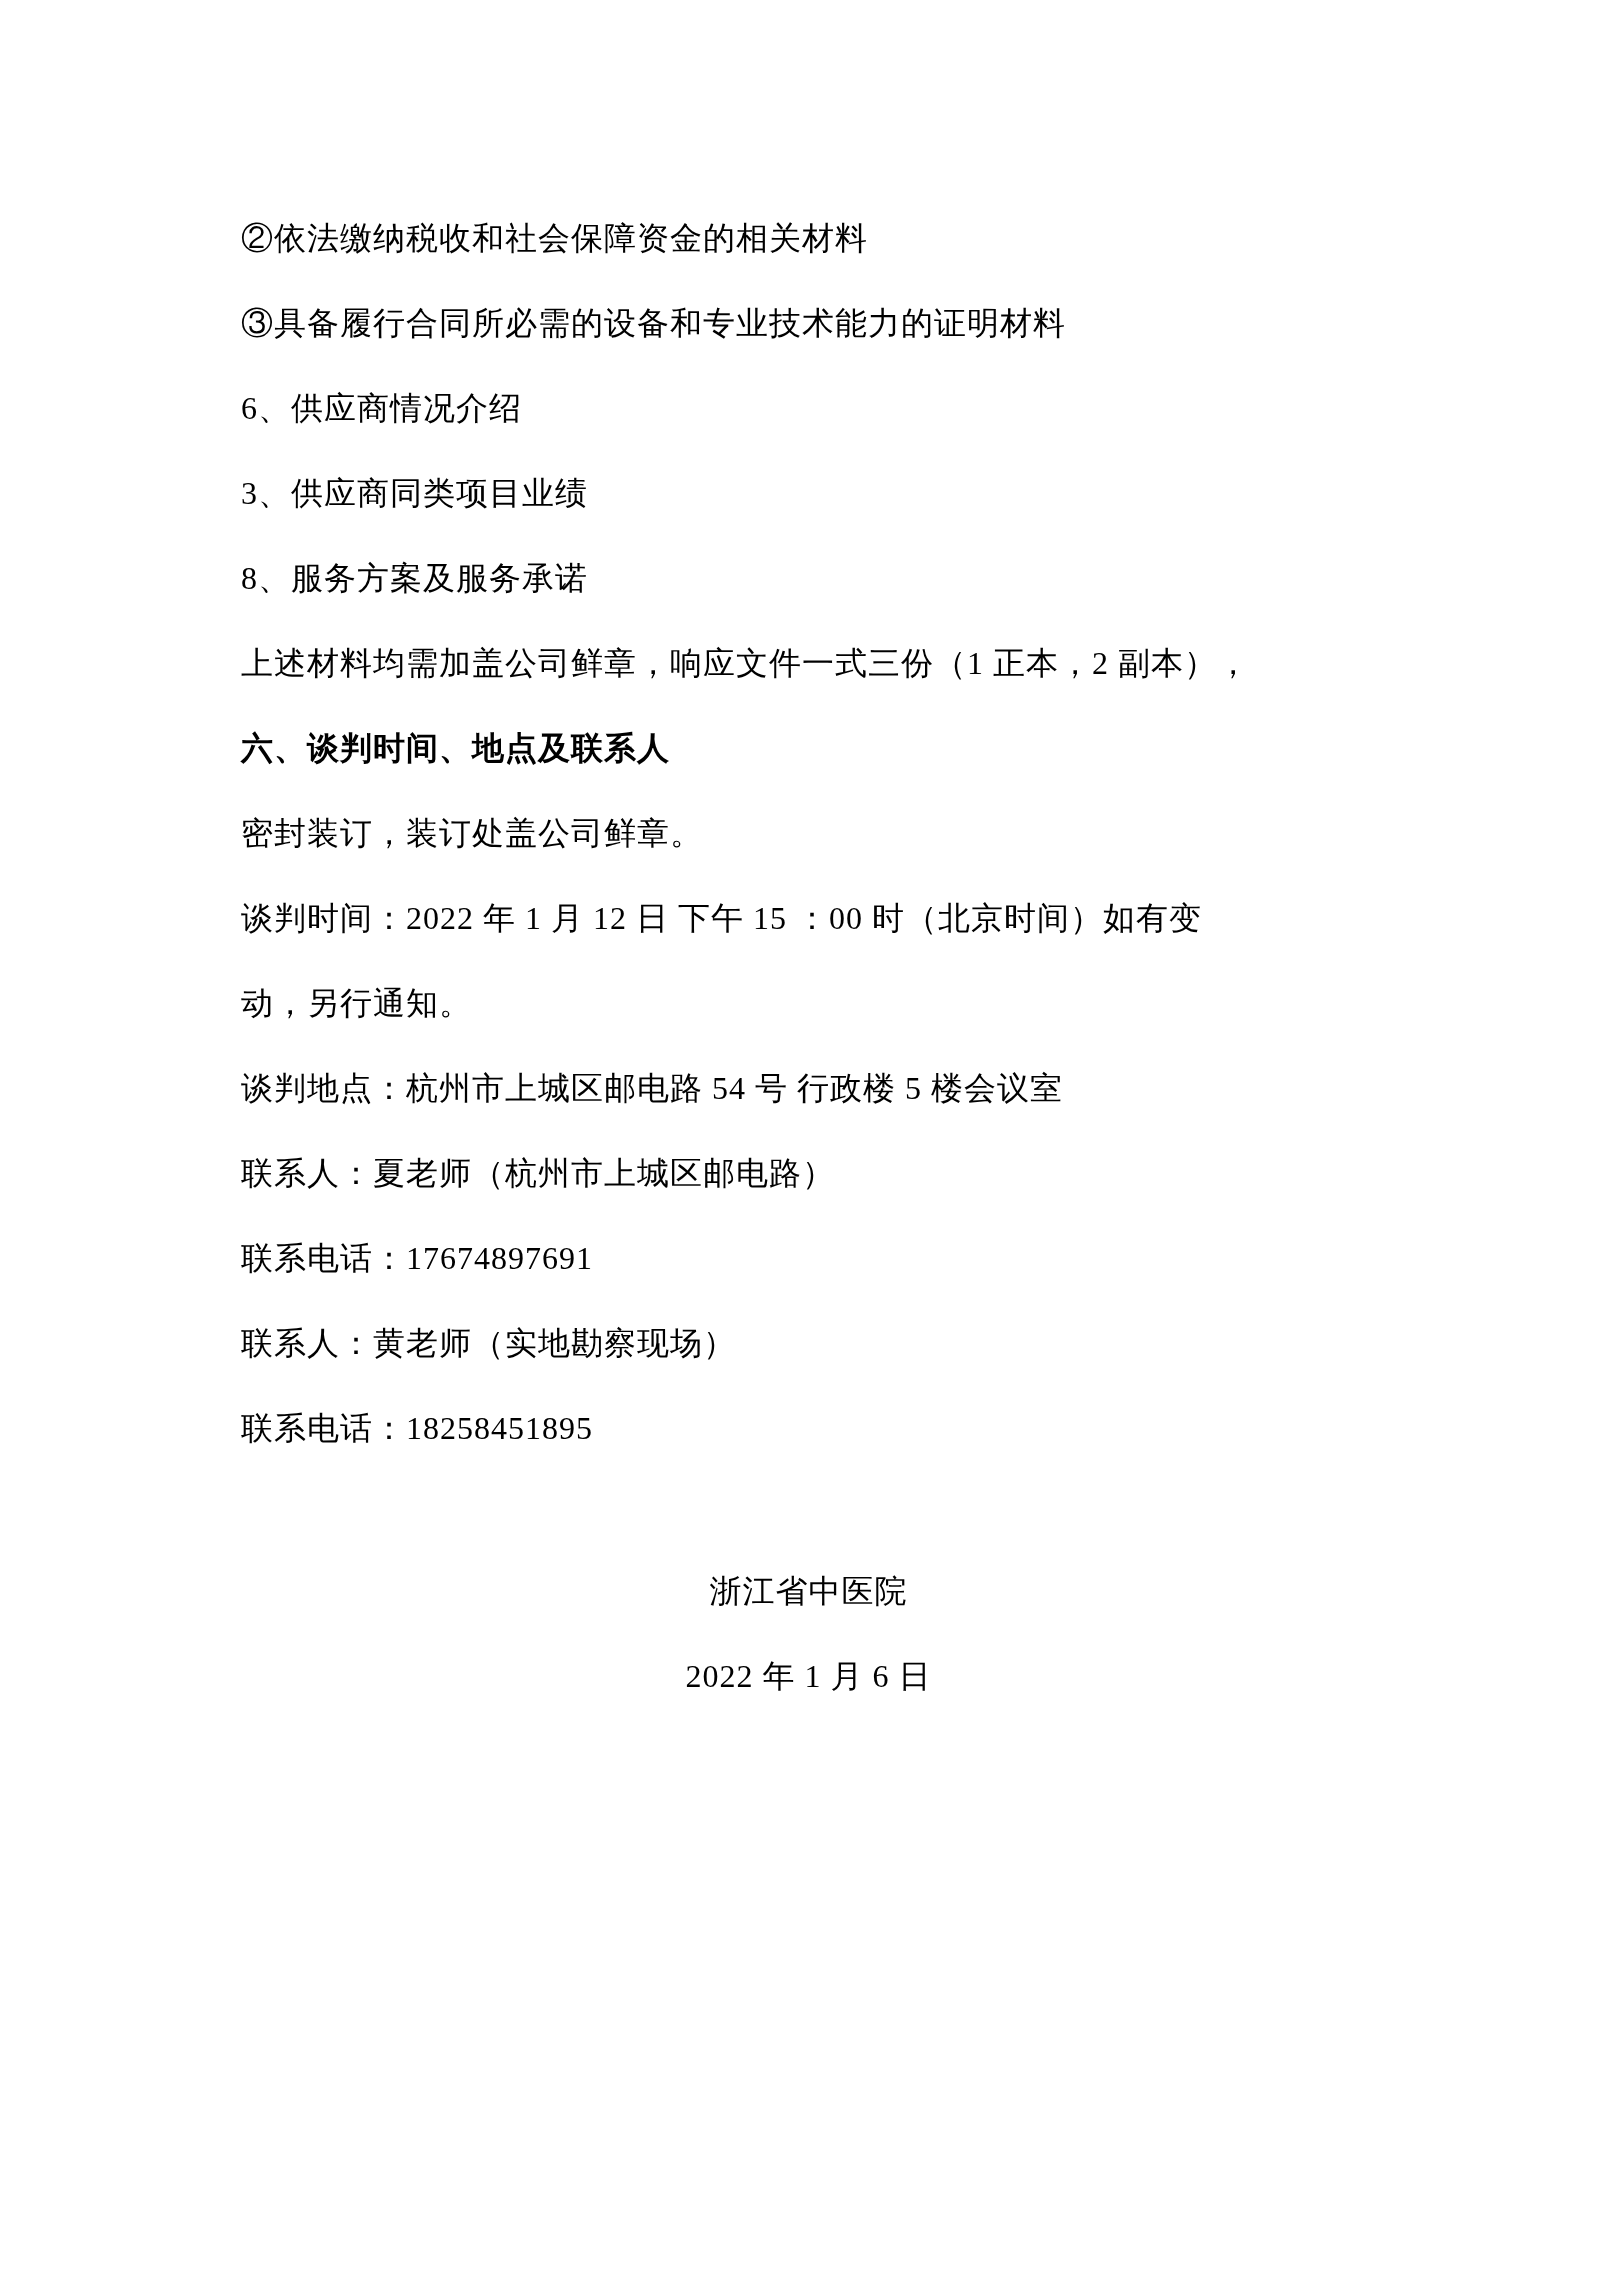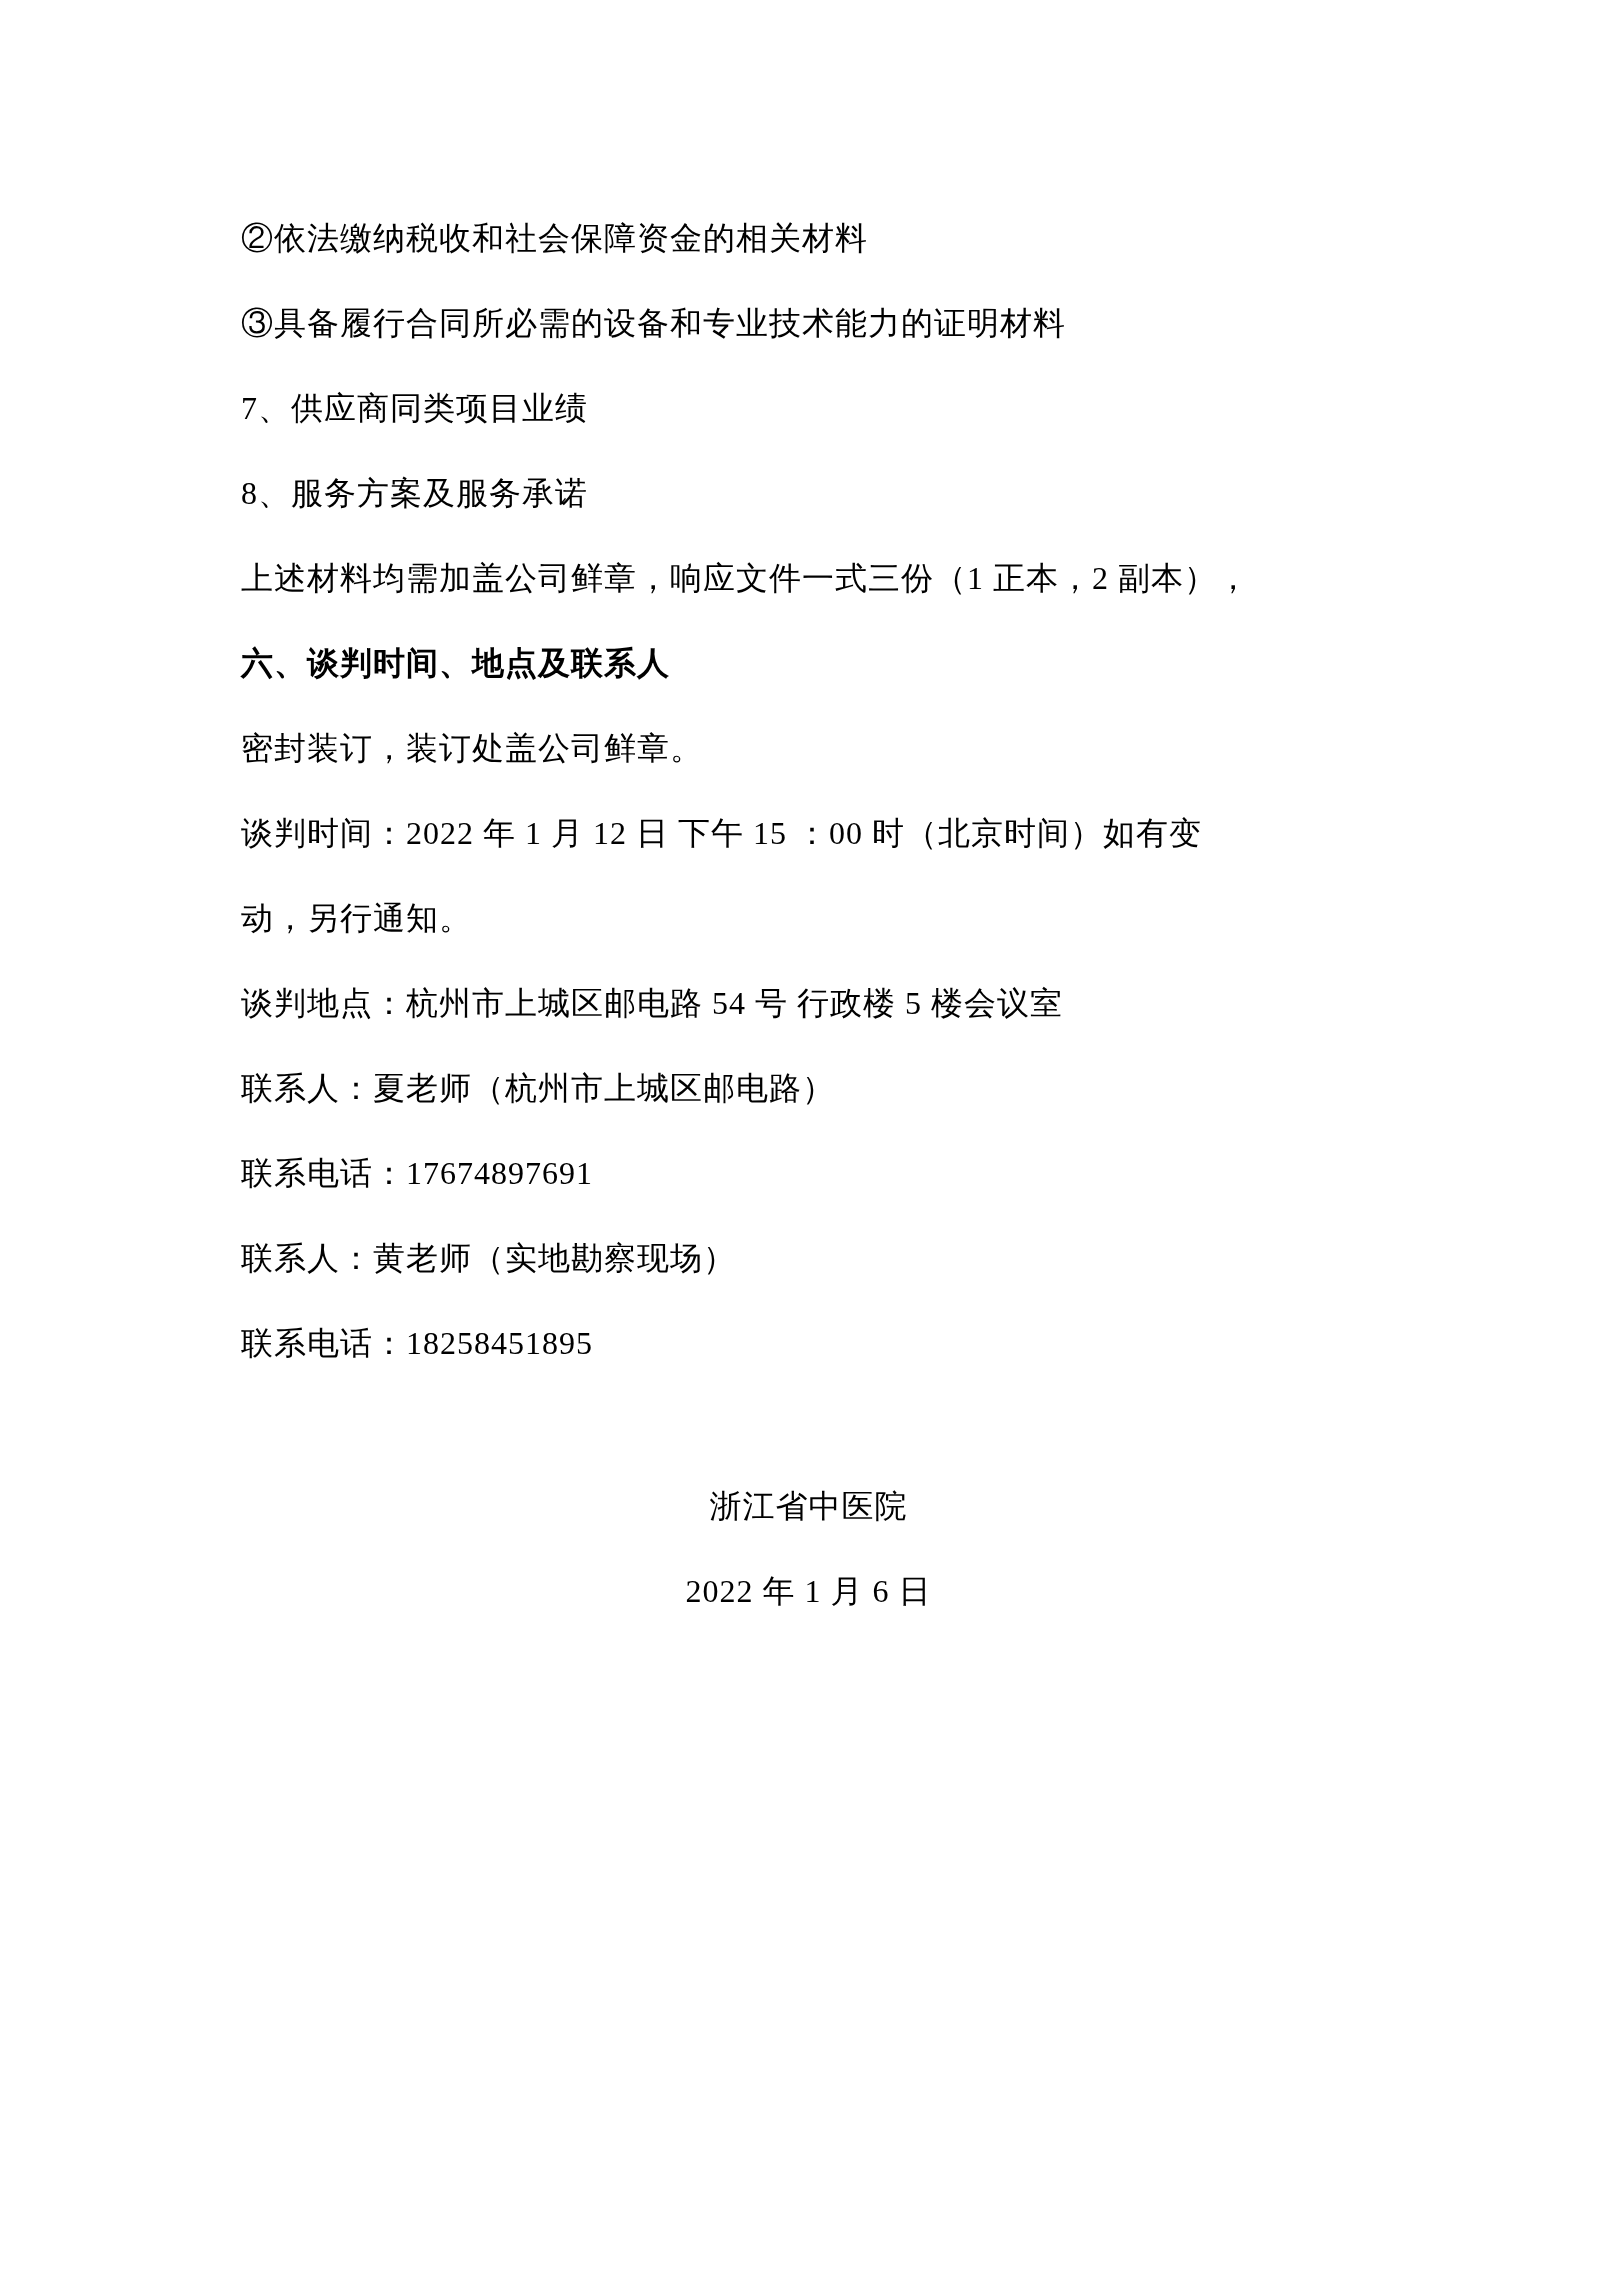--- a/index.html
+++ b/index.html
@@ -41,21 +41,22 @@
     text-align: center;
   }
 </style>
 </head>
 <body>
 
 <div class="page">
   <div class="doc-content">
     <div class="line">②依法缴纳税收和社会保障资金的相关材料</div>
     <div class="line">③具备履行合同所必需的设备和专业技术能力的证明材料</div>
-    <div class="line">7、供应商同类项目业绩</div>
+    <div class="line">6、供应商情况介绍</div>
+    <div class="line">3、供应商同类项目业绩</div>
     <div class="line">8、服务方案及服务承诺</div>
     <div class="line">上述材料均需加盖公司鲜章，响应文件一式三份（1 正本，2 副本），</div>
     <div class="line bold">六、谈判时间、地点及联系人</div>
     <div class="line">密封装订，装订处盖公司鲜章。</div>
     <div class="line">谈判时间：2022 年 1 月 12 日 下午 15 ：00 时（北京时间）如有变</div>
     <div class="line">动，另行通知。</div>
     <div class="line">谈判地点：杭州市上城区邮电路 54 号 行政楼 5 楼会议室</div>
     <div class="line">联系人：夏老师（杭州市上城区邮电路）</div>
     <div class="line">联系电话：17674897691</div>
     <div class="line">联系人：黄老师（实地勘察现场）</div>

